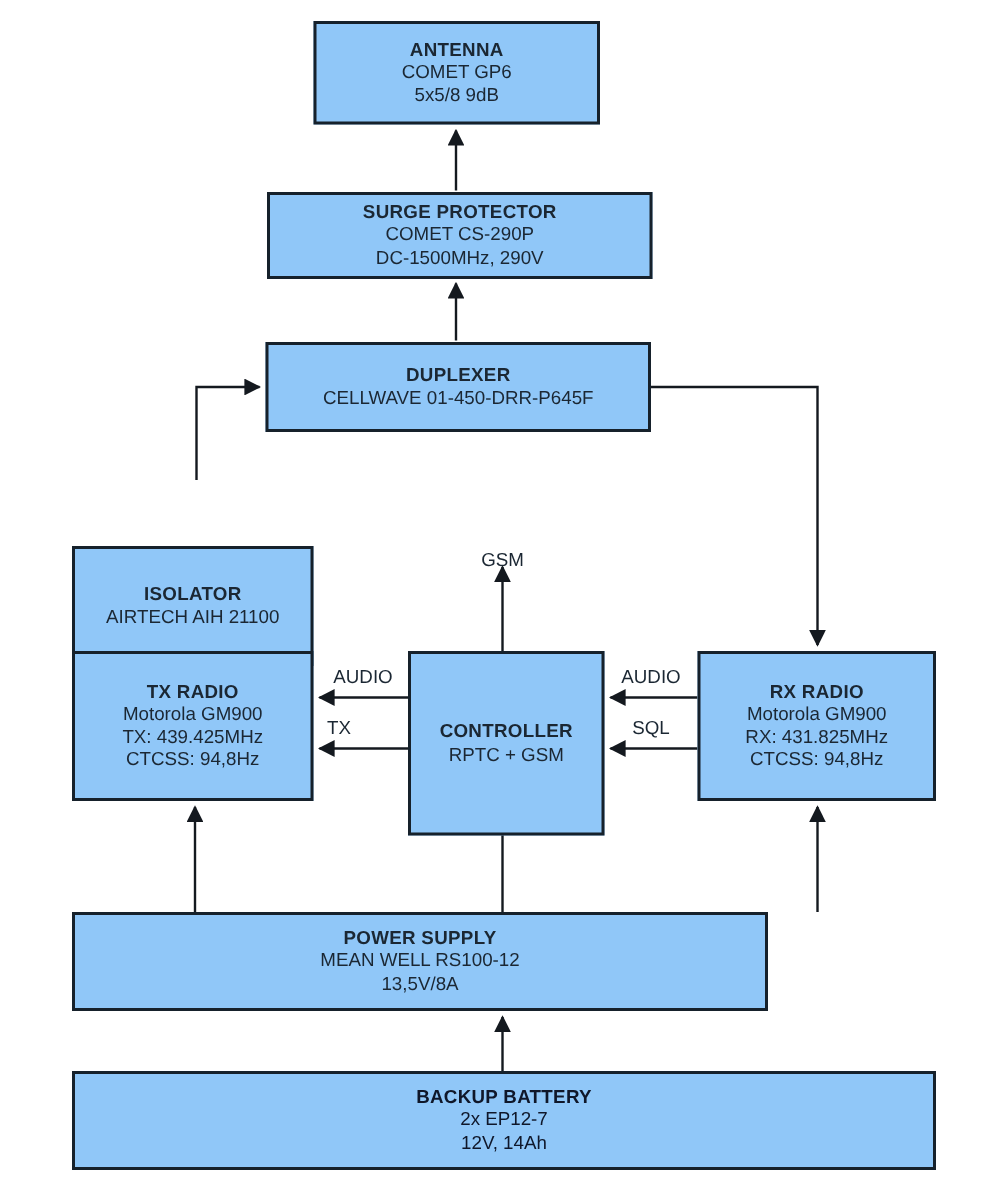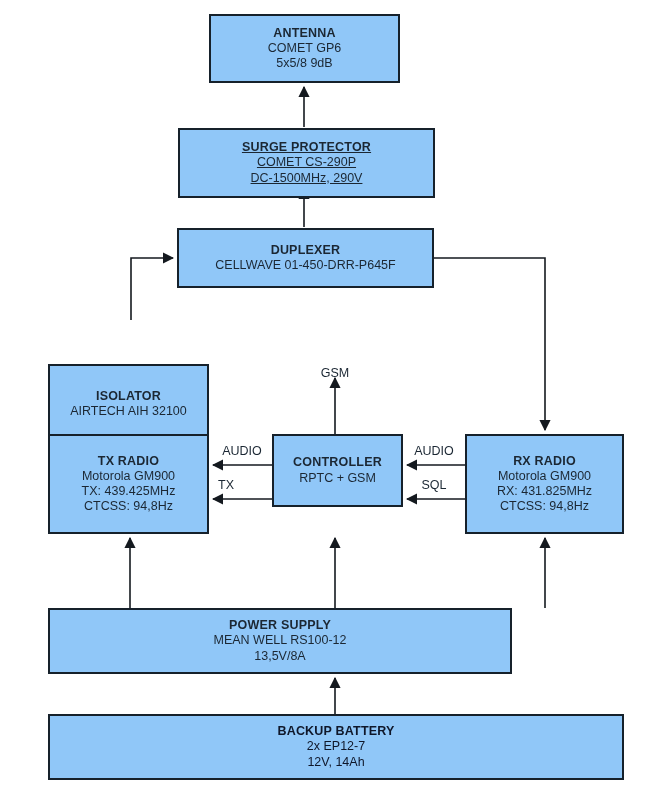--- a/index.html
+++ b/index.html
@@ -100,44 +100,44 @@
       <path d="M 335 714 L 335 678"></path>
     </g>
   </svg>
 
   <div class="node" style="left: 209px; top: 14px; width: 191px; height: 69px; background: rgb(144, 199, 248); border-color: rgb(22, 33, 43); color: rgb(27, 39, 51);">
     <div class="title">ANTENNA</div>
     <div class="sub">COMET GP6</div>
     <div class="sub">5x5/8 9dB</div>
   </div>
 
-  <div class="node" style="left: 178px; top: 128px; width: 257px; height: 70px; background: rgb(144, 199, 248); border-color: rgb(22, 33, 43); color: rgb(27, 39, 51); text-decoration: underline;">
+  <div class="node" style="left: 178px; top: 128px; width: 257px; height: 58px; background: rgb(144, 199, 248); border-color: rgb(22, 33, 43); color: rgb(27, 39, 51);">
     <div class="title">SURGE PROTECTOR</div>
     <div class="sub">COMET CS-290P</div>
     <div class="sub">DC-1500MHz, 290V</div>
   </div>
 
   <div class="node" style="left: 177px; top: 228px; width: 257px; height: 60px; background: rgb(144, 199, 248); border-color: rgb(22, 33, 43); color: rgb(27, 39, 51);">
     <div class="title">DUPLEXER</div>
     <div class="sub">CELLWAVE 01-450-DRR-P645F</div>
   </div>
 
   <div class="node" style="left: 48px; top: 320px; width: 161px; height: 80px; background: rgb(144, 199, 248); border-color: rgb(22, 33, 43); color: rgb(27, 39, 51); margin-top: 44px;">
     <div class="title">ISOLATOR</div>
-    <div class="sub">AIRTECH AIH 32100</div>
+    <div class="sub">AIRTECH AIH 21100</div>
   </div>
 
   <div class="node" style="left: 48px; top: 434px; width: 161px; height: 100px; background: rgb(144, 199, 248); border-color: rgb(22, 33, 43); color: rgb(27, 39, 51);">
     <div class="title">TX RADIO</div>
     <div class="sub">Motorola GM900</div>
     <div class="sub">TX: 439.425MHz</div>
     <div class="sub">CTCSS: 94,8Hz</div>
   </div>
 
-  <div class="node" style="left: 272px; top: 434px; width: 131px; height: 73px; background: rgb(144, 199, 248); border-color: rgb(22, 33, 43); color: rgb(27, 39, 51);">
+  <div class="node" style="left: 272px; top: 434px; width: 131px; height: 123px; background: rgb(144, 199, 248); border-color: rgb(22, 33, 43); color: rgb(27, 39, 51);">
     <div class="title">CONTROLLER</div>
     <div class="sub">RPTC + GSM</div>
   </div>
 
   <div class="node" style="left: 465px; top: 434px; width: 159px; height: 100px; background: rgb(144, 199, 248); border-color: rgb(22, 33, 43); color: rgb(27, 39, 51);">
     <div class="title">RX RADIO</div>
     <div class="sub">Motorola GM900</div>
     <div class="sub">RX: 431.825MHz</div>
     <div class="sub">CTCSS: 94,8Hz</div>
   </div>

